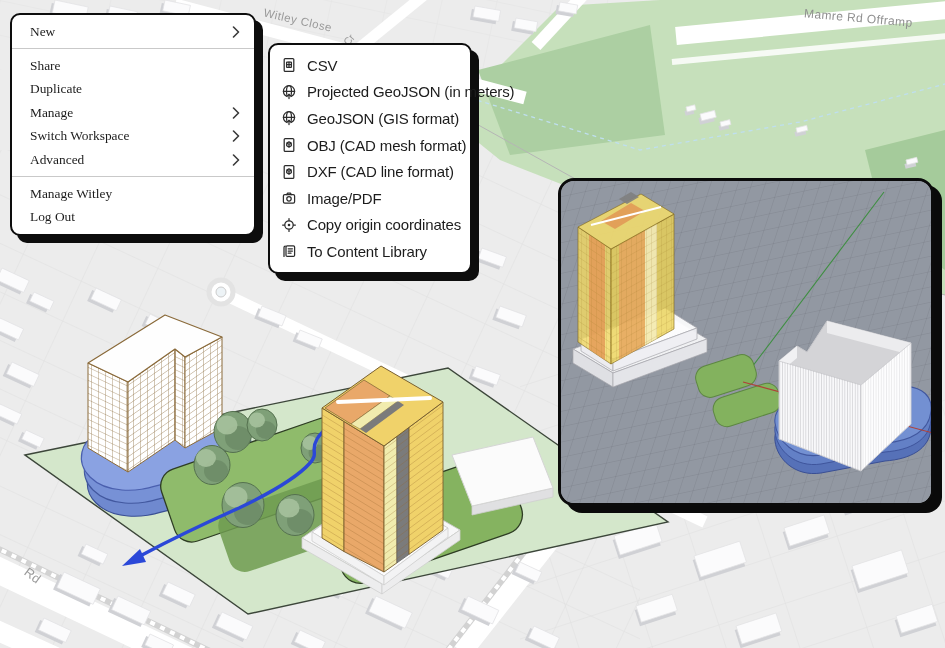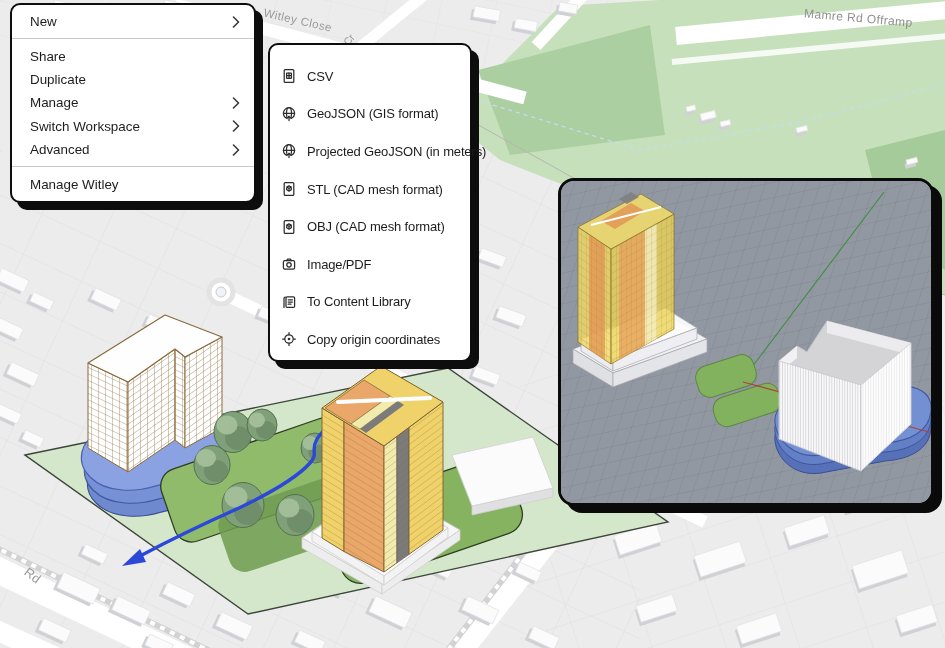--- a/index.html
+++ b/index.html
@@ -3,28 +3,28 @@
 <meta charset="utf-8">
 <style>
   html,body{margin:0;padding:0;background:#ddd;}
   .stage{position:relative;width:945px;height:648px;overflow:hidden;background:#ECECEC;
          font-family:"Liberation Sans",sans-serif;}
   .stage svg text{font-family:"Liberation Sans",sans-serif;}
   #map-svg{position:absolute;left:0;top:0;}
   
   .menu{position:absolute;background:#fff;border:2px solid #0d0d0d;border-radius:10px;
         box-shadow:7px 7px 0 #0d0d0d;color:#1c1c1c;z-index:5;}
-  .main-menu{left:10px;top:3px;width:242px;padding:5px 0;}
+  .main-menu{left:10px;top:13px;width:242px;padding:5px 0;font-family:Liberation Serif, serif;}
   .mi{display:flex;align-items:center;height:23.4px;padding:0 14px 0 18px;font-size:13.4px;}
   .mi .chev{margin-left:auto;width:8px;height:12px;}
   .chev path{stroke:#3a3a3a;fill:none;stroke-width:1.6;stroke-linecap:round;stroke-linejoin:round;}
   .menu hr{border:none;border-top:1px solid #c9c9c9;margin:5px 0;}
   .sub-menu{left:268px;top:43px;width:200px;padding:7px 0;}
-  .si{display:flex;align-items:center;height:26.6px;padding:0 6px 0 11px;font-size:13px;
-      letter-spacing:-0.15px;white-space:nowrap;margin-top:11px;}
+  .si{display:flex;align-items:center;height:26.6px;padding:0 6px 0 11px;font-size:15px;
+      letter-spacing:-0.15px;white-space:nowrap;}
   .si .ic{width:16px;height:16px;margin-right:10px;flex:none;}
   .icone{stroke:#2c2c2c;fill:none;stroke-width:1.25;stroke-linecap:round;stroke-linejoin:round;}
   
   .panel3d{position:absolute;left:558px;top:178px;width:370px;height:322px;background:#9298A2;
            border:3px solid #0b0b0b;border-radius:16px;box-shadow:8px 7px 0 #0a0a0a;
            overflow:hidden;z-index:4;}
 </style>
 </head>
 <body>
 
@@ -537,66 +537,69 @@
   <div class="mi">
     <span>Advanced</span>
     <svg class="chev" viewBox="0 0 8 12">
           <path d="M1.5 1 L6.5 6 L1.5 11"></path>
         </svg>
   </div>
   <hr>
   <div class="mi">
     <span>Manage Witley</span>
   </div>
+  <div class="mi">
+    <span>Log Out</span>
+  </div>
 </div>
 
 <div class="menu sub-menu">
   <div class="si">
     <svg class="ic">
           <use href="#sym-spreadsheet"></use>
         </svg>
     <span>CSV</span>
   </div>
   <div class="si">
     <svg class="ic">
           <use href="#sym-globe"></use>
         </svg>
+    <span>Projected GeoJSON (in meters)</span>
+  </div>
+  <div class="si">
+    <svg class="ic">
+          <use href="#sym-globe"></use>
+        </svg>
     <span>GeoJSON (GIS format)</span>
   </div>
   <div class="si">
     <svg class="ic">
-          <use href="#sym-globe"></use>
-        </svg>
-    <span>Projected GeoJSON (in meters)</span>
-  </div>
-  <div class="si">
-    <svg class="ic">
           <use href="#sym-cadfile"></use>
         </svg>
-    <span>STL (CAD mesh format)</span>
+    <span>OBJ (CAD mesh format)</span>
   </div>
   <div class="si">
     <svg class="ic">
           <use href="#sym-cadfile"></use>
         </svg>
-    <span>OBJ (CAD mesh format)</span>
+    <span>DXF (CAD line format)</span>
   </div>
   <div class="si">
     <svg class="ic">
           <use href="#sym-camera"></use>
         </svg>
     <span>Image/PDF</span>
   </div>
   <div class="si">
     <svg class="ic">
+          <use href="#sym-origin"></use>
+        </svg>
+    <span>Copy origin coordinates</span>
+  </div>
+  <div class="si">
+    <svg class="ic">
           <use href="#sym-library"></use>
         </svg>
     <span>To Content Library</span>
   </div>
-  <div class="si">
-    <svg class="ic">
-          <use href="#sym-origin"></use>
-        </svg>
-    <span>Copy origin coordinates</span>
-  </div>
 </div>
 
 </div>
 
 </body></html>

